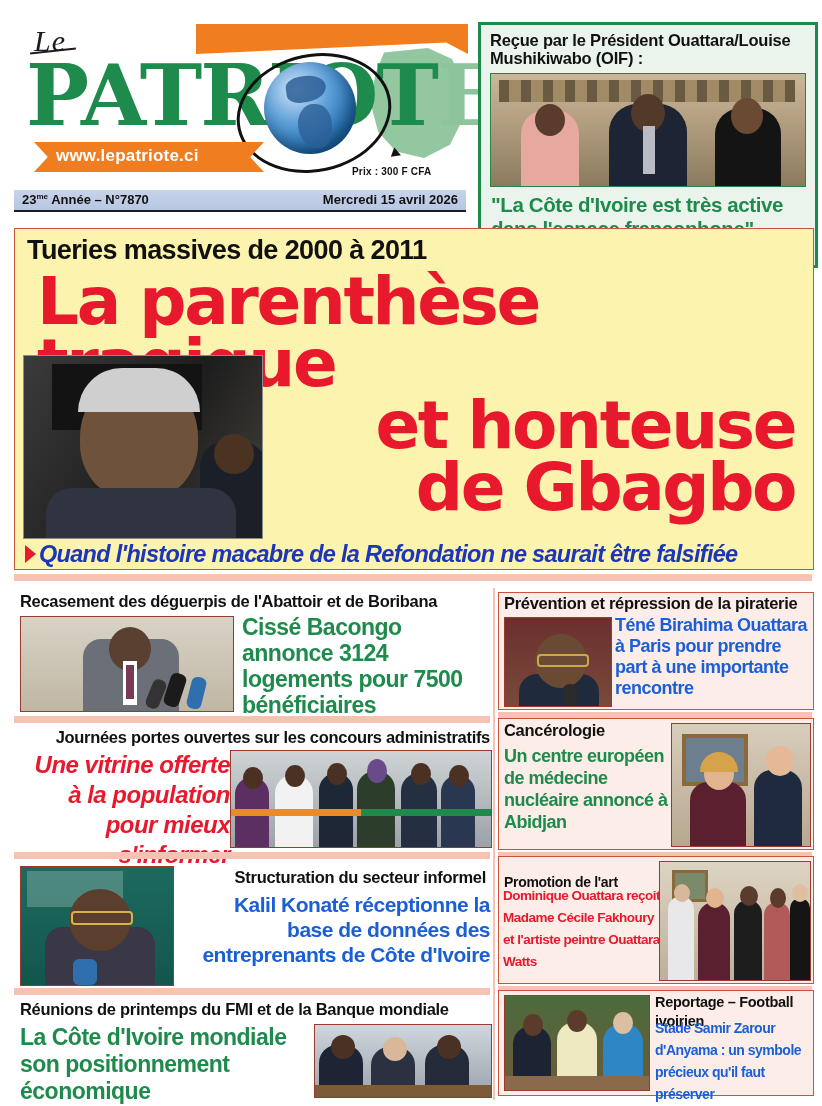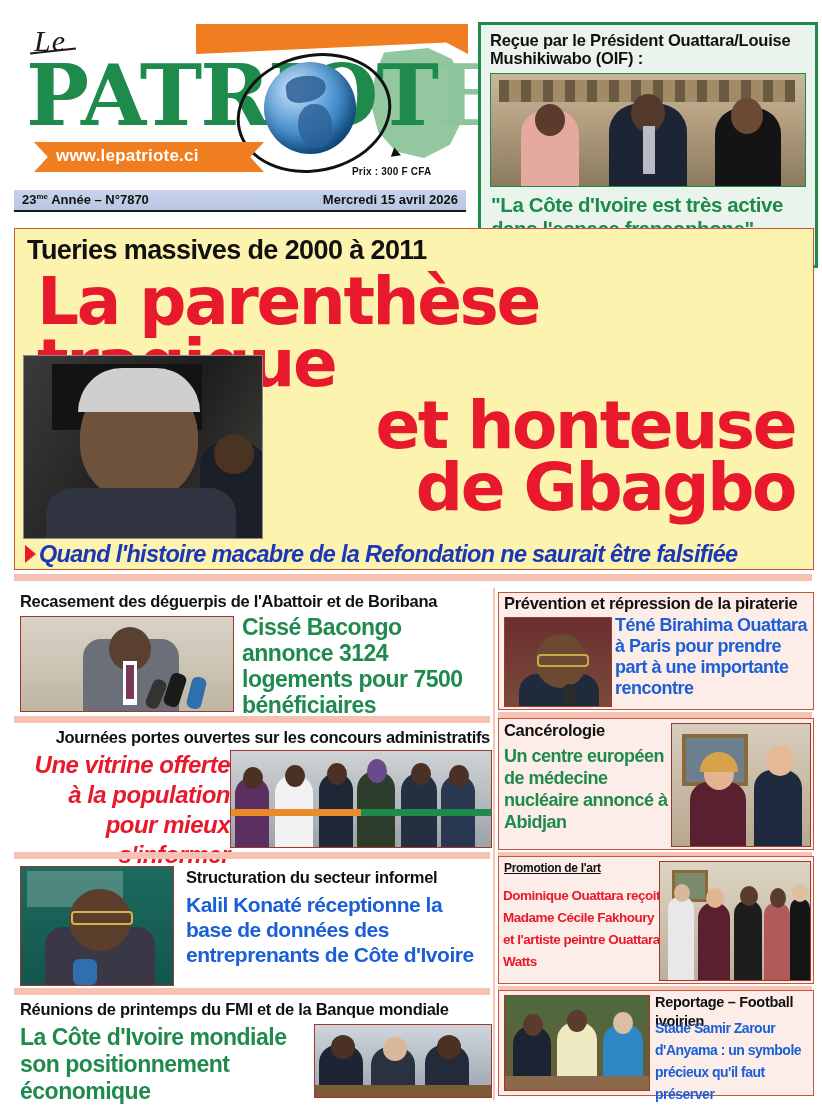--- a/index.html
+++ b/index.html
@@ -257,21 +257,21 @@
       <div class="persh" style="left:136px;top:8px;width:20px;height:24px;background:#6a4a8a;"></div>
       <div class="pers" style="left:170px;top:22px;width:36px;height:74px;background:#243042;"></div>
       <div class="persh" style="left:180px;top:12px;width:20px;height:22px;background:#4a3123;"></div>
       <div class="pers" style="left:210px;top:24px;width:34px;height:72px;background:#2a3750;"></div>
       <div class="persh" style="left:218px;top:14px;width:20px;height:22px;background:#4a3123;"></div>
       <div style="position:absolute;left:0;top:58px;width:260px;height:7px;background:linear-gradient(90deg,#e98a2b 0 50%,#1E8A4C 50% 100%);"></div>
     </div>
   </div>
   <div class="sep" style="left:14px;top:852px;width:476px;"></div>
 
-  <div class="story" style="left:14px;top:864px;width:476px;height:124px;">
+  <div class="story" style="left:14px;top:864px;width:476px;height:124px;text-align:right;">
     <div class="ph" style="left:6px;top:2px;width:152px;height:118px;">
       <div class="sky" style="background:linear-gradient(#1d6a5e,#12564c);"></div>
       <div style="position:absolute;left:6px;top:4px;width:96px;height:36px;background:rgba(255,255,255,.22);"></div>
       <div class="pers" style="left:24px;top:60px;width:110px;height:58px;background:#3a3846;"></div>
       <div class="persh" style="left:48px;top:22px;width:62px;height:62px;background:#5b3f2c;"></div>
       <div style="position:absolute;left:50px;top:44px;width:58px;height:10px;border:2px solid #d7b24a;border-radius:4px;"></div>
       <div class="mic" style="left:52px;top:92px;width:24px;height:26px;background:#2f6fae;"></div>
     </div>
     <div class="kick kicker" style="left:172px;top:4px;width:300px;">Structuration du secteur informel</div>
     <div class="head hl hl-blue" style="left:172px;top:28px;width:304px;font-size:21px;line-height:25px;">Kalil Konaté réceptionne la base de données des entreprenants de Côte d'Ivoire</div>
@@ -315,21 +315,21 @@
       <div class="pers" style="left:18px;top:58px;width:56px;height:64px;background:#5a2030;"></div>
       <div class="persh" style="left:32px;top:34px;width:30px;height:32px;background:#e2b48f;"></div>
       <div style="position:absolute;left:28px;top:28px;width:38px;height:20px;border-radius:20px 20px 0 0;background:#d6a24a;"></div>
       <div class="pers" style="left:82px;top:46px;width:48px;height:76px;background:#1f2a3f;"></div>
       <div class="persh" style="left:94px;top:22px;width:28px;height:30px;background:#e5b998;"></div>
     </div>
   </div>
   <div class="sep" style="left:498px;top:852px;width:314px;"></div>
 
   <div class="rbox" style="left:498px;top:856px;width:314px;height:126px;">
-    <div class="kicker" style="position:absolute;left:5px;top:2px;width:150px;font-size:12px;text-decoration:underline;">Promotion de l'art</div>
+    <div class="kicker" style="position:absolute;left:5px;top:16px;width:150px;font-size:14px;">Promotion de l'art</div>
     <div class="hl hl-red" style="position:absolute;left:4px;top:28px;width:158px;font-size:13.5px;line-height:22px;">Dominique Ouattara reçoit Madame Cécile Fakhoury et l'artiste peintre Ouattara Watts</div>
     <div class="ph" style="left:160px;top:4px;width:150px;height:118px;">
       <div class="sky" style="background:linear-gradient(#ded4c3,#bdb09a);"></div>
       <div style="position:absolute;left:12px;top:8px;width:30px;height:26px;border:3px solid #8a6a3a;background:#7a8a6a;"></div>
       <div class="pers" style="left:8px;top:34px;width:26px;height:84px;background:#e8e8ea;"></div>
       <div class="persh" style="left:14px;top:22px;width:16px;height:18px;background:#d9b79a;"></div>
       <div class="pers" style="left:38px;top:40px;width:32px;height:78px;background:#5a2030;"></div>
       <div class="persh" style="left:46px;top:26px;width:18px;height:20px;background:#e2b48f;"></div>
       <div class="pers" style="left:74px;top:38px;width:28px;height:80px;background:#1d1d1d;"></div>
       <div class="persh" style="left:80px;top:24px;width:18px;height:20px;background:#5b3b2b;"></div>

